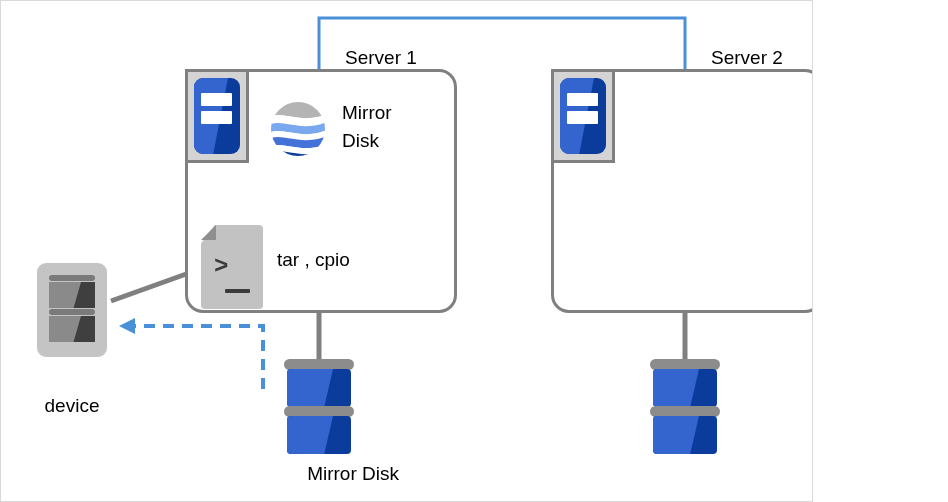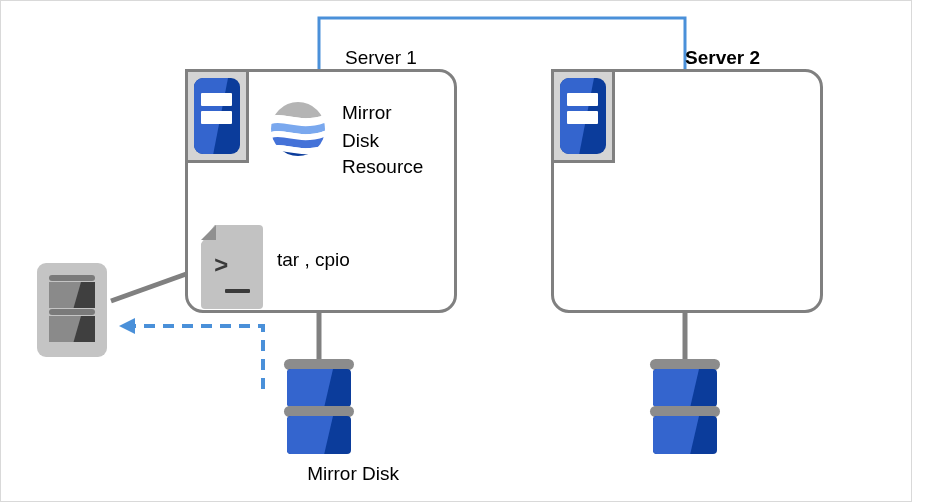--- a/index.html
+++ b/index.html
@@ -2,21 +2,21 @@
 <html><head>
 <meta charset="utf-8">
 <style>
   html, body {
     margin: 0;
     padding: 0;
     background: #ffffff;
   }
   #canvas {
     position: relative;
-    width: 912px;
+    width: 813px;
     height: 502px;
     background: #ffffff;
     border: 1px solid #d9d9d9;
     box-sizing: border-box;
     overflow: hidden;
     font-family: "Liberation Sans", sans-serif;
   }
   .svg-layer {
     position: absolute;
     left: 0;
@@ -256,41 +256,40 @@
         <path d="M -4,42 C 10,28 30,50 62,34 L 62,28 C 30,44 10,22 -4,36 Z" fill="#ffffff"></path>
         <path d="M -4,50 C 10,36 30,58 62,42 L 62,34 C 30,50 10,28 -4,42 Z" fill="#4472d8"></path>
         <path d="M -4,56 C 10,42 30,64 62,48 L 62,42 C 30,58 10,36 -4,50 Z" fill="#ffffff"></path>
         <path d="M -4,64 L -4,56 C 10,42 30,64 62,48 L 62,64 Z" fill="#0b3c9b"></path>
       </g>
     </svg>
   </div>
 
   <div class="label" style="left:341px; top:99px;">Mirror</div>
   <div class="label" style="left:341px; top:127px;">Disk</div>
-  <div class="label" style="left:341px; top:153px;">Resource</div>
 
   <div class="script-icon" style="left:200px; top:224px;">
     <div class="script-page"></div>
     <div class="script-fold"></div>
     <div class="script-prompt">&gt;</div>
     <div class="script-underline"></div>
   </div>
 
   <div class="label" style="left:276px; top:246px;">tar , cpio</div>
 
   <div class="server-box" style="left:550px; top:68px; width:272px; height:244px;"></div>
 
   <div class="server-icon" style="left:550px; top:68px;">
     <div class="server-icon-inner">
       <div class="server-bar b1"></div>
       <div class="server-bar b2"></div>
     </div>
   </div>
 
-  <div class="label" style="left:684px; top:44px;font-weight:bold;">Server 2</div>
+  <div class="label" style="left:710px; top:44px;">Server 2</div>
 
   <div class="disk-stack" style="left:283px; top:358px;">
     <div class="disk-plate" style="top:0;"></div>
     <div class="disk-body" style="top:10px;"></div>
     <div class="disk-plate" style="top:47px;"></div>
     <div class="disk-body" style="top:57px;"></div>
   </div>
 
   <div class="label label-center" style="left:238px; top:460px; width:160px;text-align:right;">Mirror Disk</div>
 
@@ -301,14 +300,15 @@
     <div class="disk-body" style="top:57px;"></div>
   </div>
 
   <div class="backup-device" style="left:36px; top:262px;">
     <div class="bk-plate" style="top:12px;"></div>
     <div class="bk-body" style="top:19px;"></div>
     <div class="bk-plate" style="top:46px;"></div>
     <div class="bk-body" style="top:53px;"></div>
   </div>
 
+  <div class="label label-center" style="left:11px; top:392px; width:120px;">device</div>
 
 </div>
 
 </body></html>

